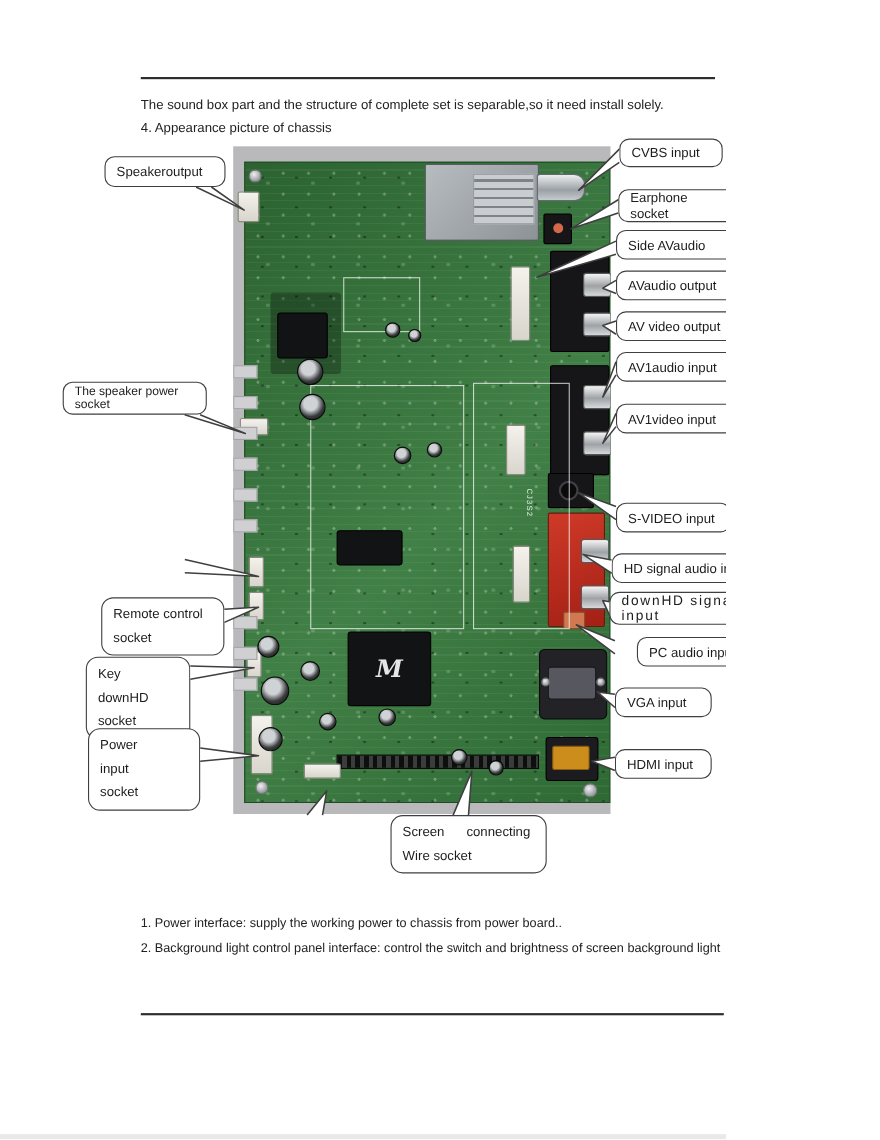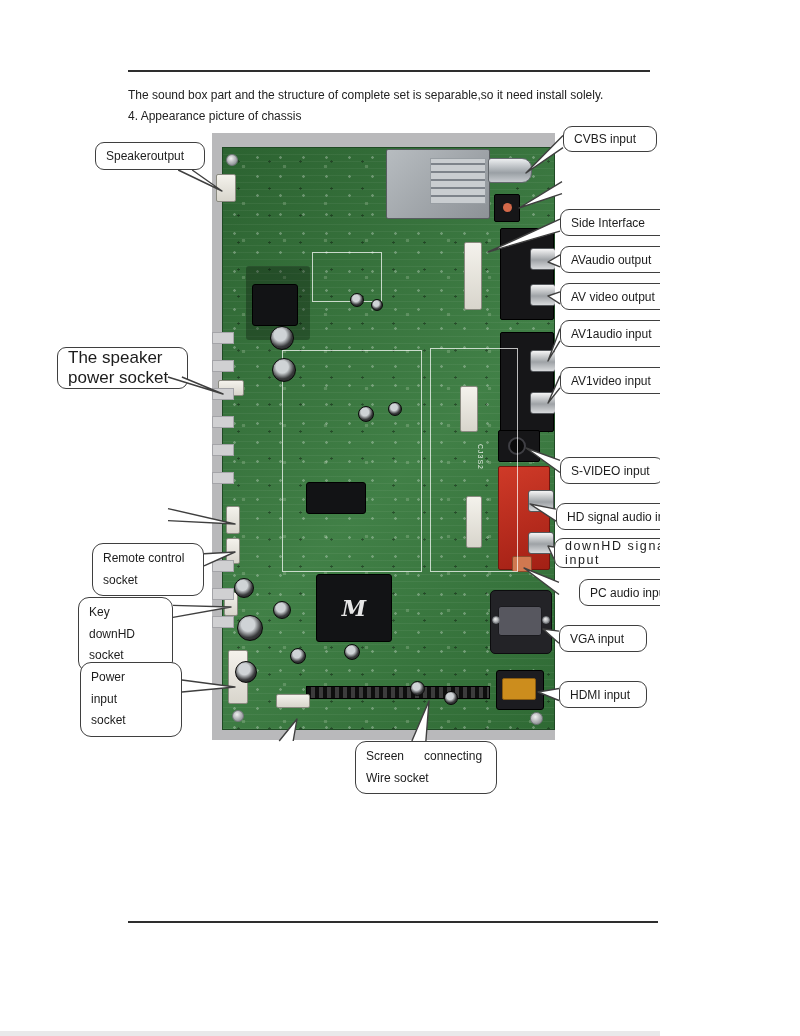--- a/index.html
+++ b/index.html
@@ -44,21 +44,21 @@
   .orange-dot{background:#d4694a;border-radius:50%;}
   .pinhdr{background:repeating-linear-gradient(90deg,#0e0e0e 0 4px,#3c3c3c 4px 8px);border:1px solid #000;}
   .patch-dark{background:rgba(0,0,0,0.28);border-radius:3px;}
   .svideo-hole{background:#0a0a0a;border:2px solid #3f3f44;border-radius:50%;}
   .vtext{color:rgba(255,255,255,0.85);font-size:7px;writing-mode:vertical-rl;letter-spacing:1px;}
   
   .bubble{position:absolute;background:#fff;border:1.5px solid #3f3f3f;z-index:9;
           color:#1c1c1c;white-space:pre-wrap;box-sizing:border-box;font-size:12px;}
   .bubble.single{display:flex;align-items:center;padding:0 10px;border-radius:9px;}
   .bubble.multi{padding:4px 10px;line-height:1.8;border-radius:11px;}
-  .bubble.small{font-size:17px;}
+  .bubble.small{font-size:11px;}
   .bubble.spaced{letter-spacing:1.6px;font-size:12.5px;}
   #tails{position:absolute;left:0;top:0;z-index:10;pointer-events:none;}
   #watermark{position:absolute;left:213px;top:424px;z-index:12;pointer-events:none;
              font-family:"DejaVu Serif",serif;font-weight:bold;font-size:132px;
              letter-spacing:-7px;color:rgba(186,186,186,0.48);line-height:1;}
   #scan-edge{position:absolute;left:0;bottom:0;width:100%;height:5px;background:#e9e9ea;}
 </style>
 </head>
 <body>
 
@@ -179,35 +179,38 @@
       <path d="M 554 547 L 548 546 L 554 559" fill="none" stroke="#3f3f3f" stroke-width="1.4" stroke-linejoin="round"></path>
       <polygon points="559,582.45 524,568 559,594.45" fill="#ffffff"></polygon>
       <path d="M 559 582.45 L 524 568 L 559 594.45" fill="none" stroke="#3f3f3f" stroke-width="1.4" stroke-linejoin="round"></path>
       <polygon points="559,631.15 543,629 559,643.15" fill="#ffffff"></polygon>
       <path d="M 559 631.15 L 543 629 L 559 643.15" fill="none" stroke="#3f3f3f" stroke-width="1.4" stroke-linejoin="round"></path>
       <polygon points="559,688.5 538,692 559,700.5" fill="#ffffff"></polygon>
       <path d="M 559 688.5 L 538 692 L 559 700.5" fill="none" stroke="#3f3f3f" stroke-width="1.4" stroke-linejoin="round"></path>
     </svg>
 
 
+  <div class="txt small" style="left:128px;top:833px;">1. Power interface: supply the working power to chassis from power board..</div>
+  <div class="txt small" style="left:128px;top:855px;">2. Background light control panel interface: control the switch and brightness of screen background light</div>
 
   <div class="rule" style="left:128px;top:921px;width:530px;"></div>
   <div id="scan-edge"></div>
 <div class="bubble single" style="left: 95px; top: 142px; width: 110px; min-height: 28px;">Speakeroutput</div>
     <div class="bubble single small" style="left: 57px; top: 347px; width: 131px; min-height: 30px;">The speaker power socket</div>
     <div class="bubble multi" style="left: 92px; top: 543px; width: 112px; min-height: 48px;">Remote control
 socket</div>
     <div class="bubble multi" style="left: 78px; top: 597px; width: 95px; min-height: 48px;">Key      downHD
 socket</div>
     <div class="bubble multi" style="left: 80px; top: 662px; width: 102px; min-height: 48px;">Power          input
 socket</div>
     <div class="bubble multi" style="left: 355px; top: 741px; width: 142px; min-height: 52px;">Screen      connecting
 Wire socket</div>
     <div class="bubble single" style="left: 563px; top: 126px; width: 94px; min-height: 26px;">CVBS input</div>
-    <div class="bubble single" style="left: 560px; top: 209px; width: 110px; min-height: 27px;">Side Interface</div>
+    <div class="bubble single" style="left: 562px; top: 172px; width: 112px; min-height: 26px;">Earphone socket</div>
+    <div class="bubble single" style="left: 560px; top: 209px; width: 110px; min-height: 27px;">Side AVaudio</div>
     <div class="bubble single" style="left: 560px; top: 246px; width: 110px; min-height: 27px;">AVaudio output</div>
     <div class="bubble single" style="left: 560px; top: 283px; width: 110px; min-height: 27px;">AV video output</div>
     <div class="bubble single" style="left: 560px; top: 320px; width: 110px; min-height: 27px;">AV1audio input</div>
     <div class="bubble single" style="left: 560px; top: 367px; width: 110px; min-height: 27px;">AV1video input</div>
     <div class="bubble single" style="left: 560px; top: 457px; width: 104px; min-height: 27px;">S-VIDEO input</div>
     <div class="bubble single spaced" style="left: 554px; top: 538px; width: 152px; min-height: 30px;">downHD signal input</div>
     <div class="bubble single" style="left: 556px; top: 503px; width: 164px; min-height: 27px;">HD signal audio input</div>
     <div class="bubble single" style="left: 559px; top: 579px; width: 106px; min-height: 27px; margin-left: 20px;">PC audio input</div>
     <div class="bubble single" style="left: 559px; top: 625px; width: 88px; min-height: 27px;">VGA input</div>
     <div class="bubble single" style="left: 559px; top: 681px; width: 88px; min-height: 27px;">HDMI input</div>

